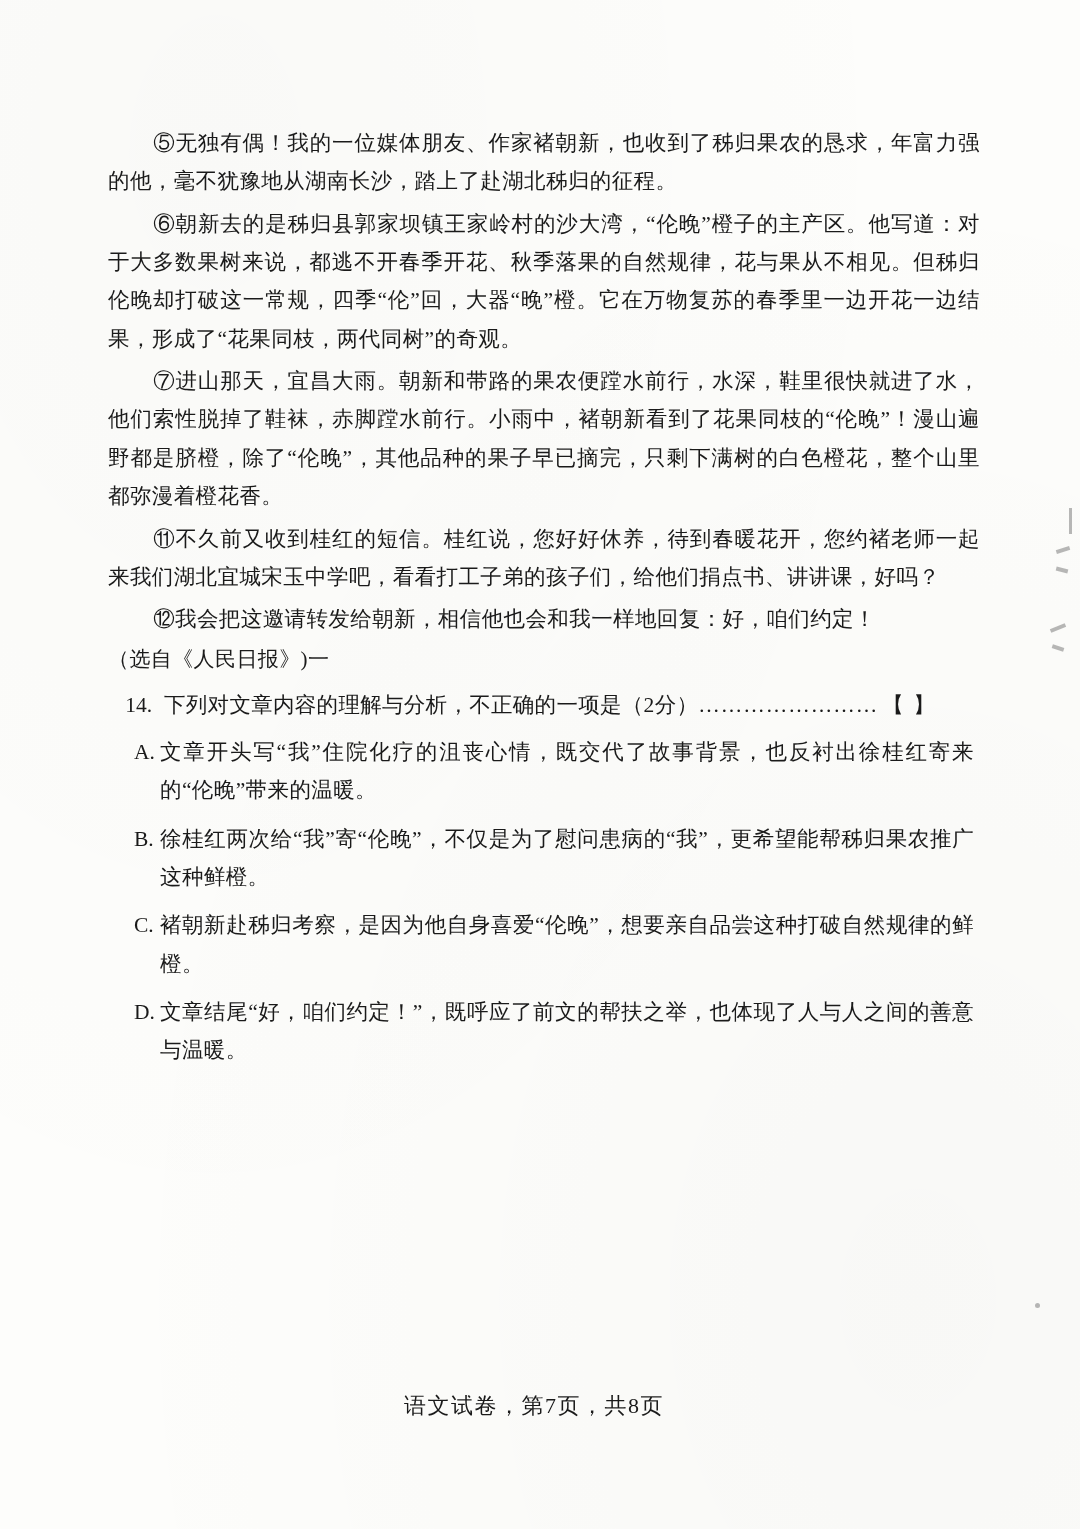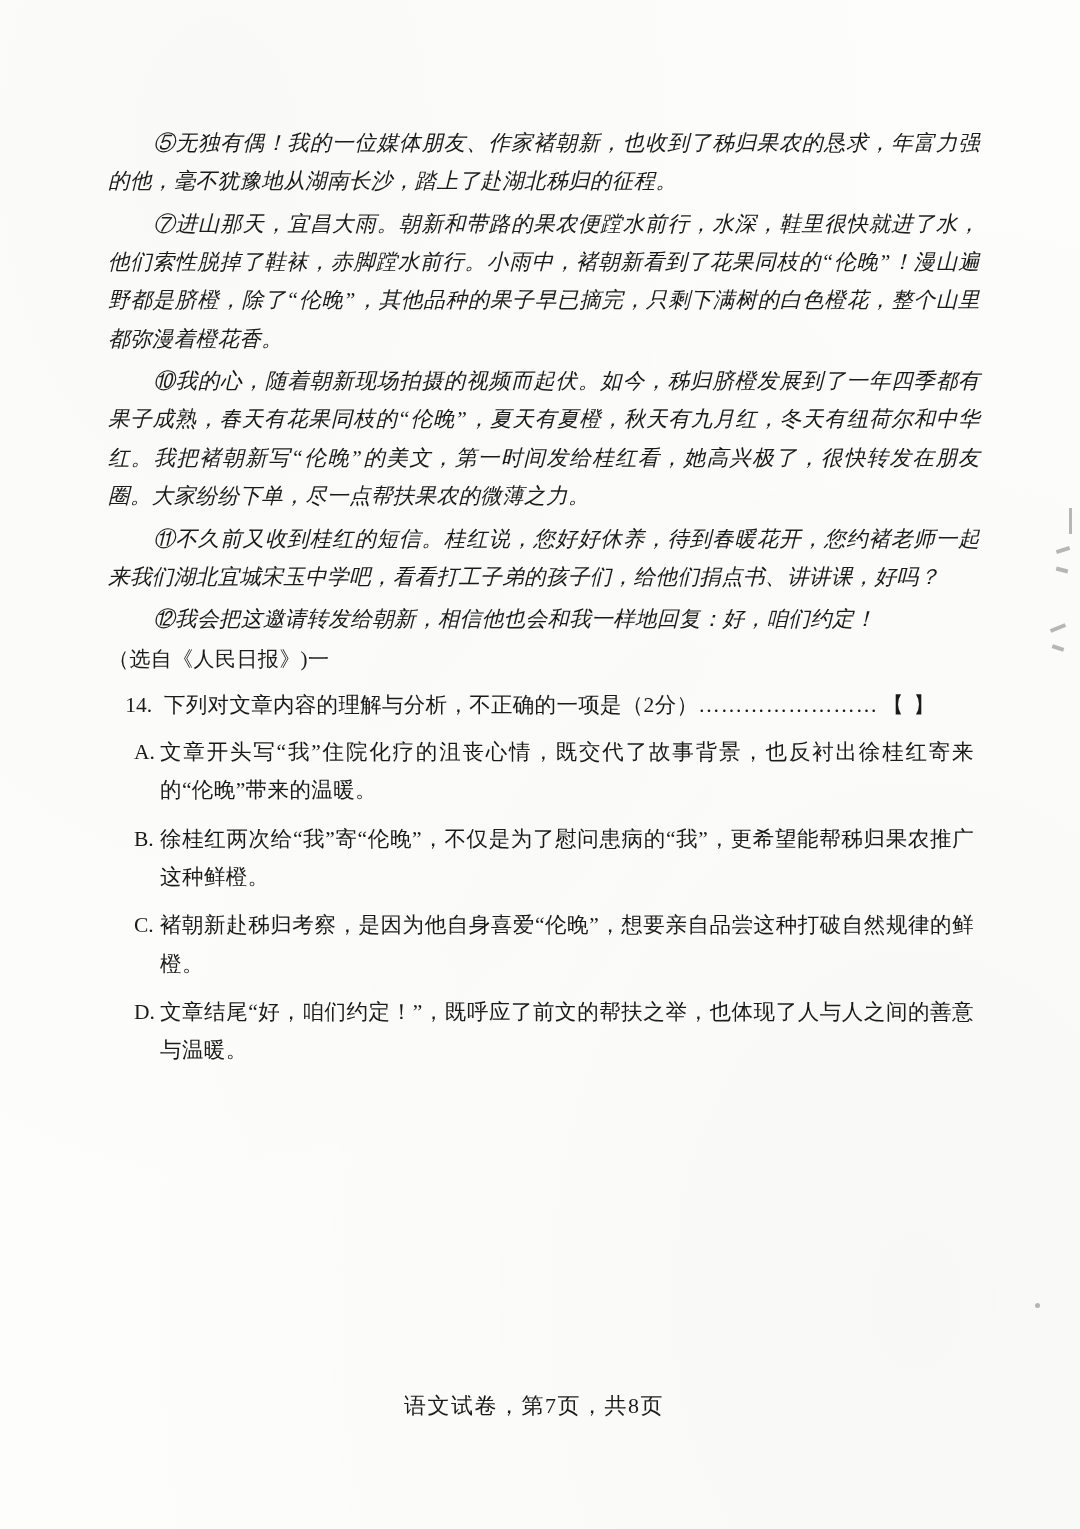--- a/index.html
+++ b/index.html
@@ -37,21 +37,20 @@
     margin: 0 0 0.20em 0;
     font-size: 21.5px;
     line-height: 1.78;
     letter-spacing: 0.4px;
     text-align: justify;
     text-justify: inter-ideograph;
     text-indent: 0;
   }
   p.para.indent {
     text-indent: 2.1em;
-    font-style: italic;
   }
   .source-line {
     margin-top: 6px;
     font-size: 21px;
     text-align: left;
     padding-right: 2px;
     letter-spacing: 0.4px;
   }
   .question {
     margin-top: 14px;
@@ -124,22 +123,22 @@
   .m6 { right: 40px; top: 1303px; width: 5px; height: 5px; border-radius: 50%; }
 </style>
 </head>
 <body>
 
 <div class="page">
 
   <div class="body-col">
 
     <p class="para indent">⑤无独有偶！我的一位媒体朋友、作家褚朝新，也收到了秭归果农的恳求，年富力强的他，毫不犹豫地从湖南长沙，踏上了赴湖北秭归的征程。</p>
+    <p class="para indent">⑥朝新去的是秭归县郭家坝镇王家岭村的沙大湾，“伦晚”橙子的主产区。他写道：对于大多数果树来说，都逃不开春季开花、秋季落果的自然规律，花与果从不相见。但秭归伦晚却打破这一常规，四季“伦”回，大器“晚”橙。它在万物复苏的春季里一边开花一边结果，形成了“花果同枝，两代同树”的奇观。</p>
     <p class="para indent">⑦进山那天，宜昌大雨。朝新和带路的果农便蹚水前行，水深，鞋里很快就进了水，他们索性脱掉了鞋袜，赤脚蹚水前行。小雨中，褚朝新看到了花果同枝的“伦晚”！漫山遍野都是脐橙，除了“伦晚”，其他品种的果子早已摘完，只剩下满树的白色橙花，整个山里都弥漫着橙花香。</p>
-    <p class="para indent">⑩我的心，随着朝新现场拍摄的视频而起伏。如今，秭归脐橙发展到了一年四季都有果子成熟，春天有花果同枝的“伦晚”，夏天有夏橙，秋天有九月红，冬天有纽荷尔和中华红。我把褚朝新写“伦晚”的美文，第一时间发给桂红看，她高兴极了，很快转发在朋友圈。大家纷纷下单，尽一点帮扶果农的微薄之力。</p>
     <p class="para indent">⑪不久前又收到桂红的短信。桂红说，您好好休养，待到春暖花开，您约褚老师一起来我们湖北宜城宋玉中学吧，看看打工子弟的孩子们，给他们捐点书、讲讲课，好吗？</p>
     <p class="para indent">⑫我会把这邀请转发给朝新，相信他也会和我一样地回复：好，咱们约定！</p>
 
     <div class="source-line">（选自《人民日报》)一</div>
 
     <div class="question">
       <span class="q-num">14.</span>
       <span class="q-text">
         <span>下列对文章内容的理解与分析，不正确的一项是（2分）</span><span class="dots">……………………</span><span class="bracket">【    】</span>
       </span>

